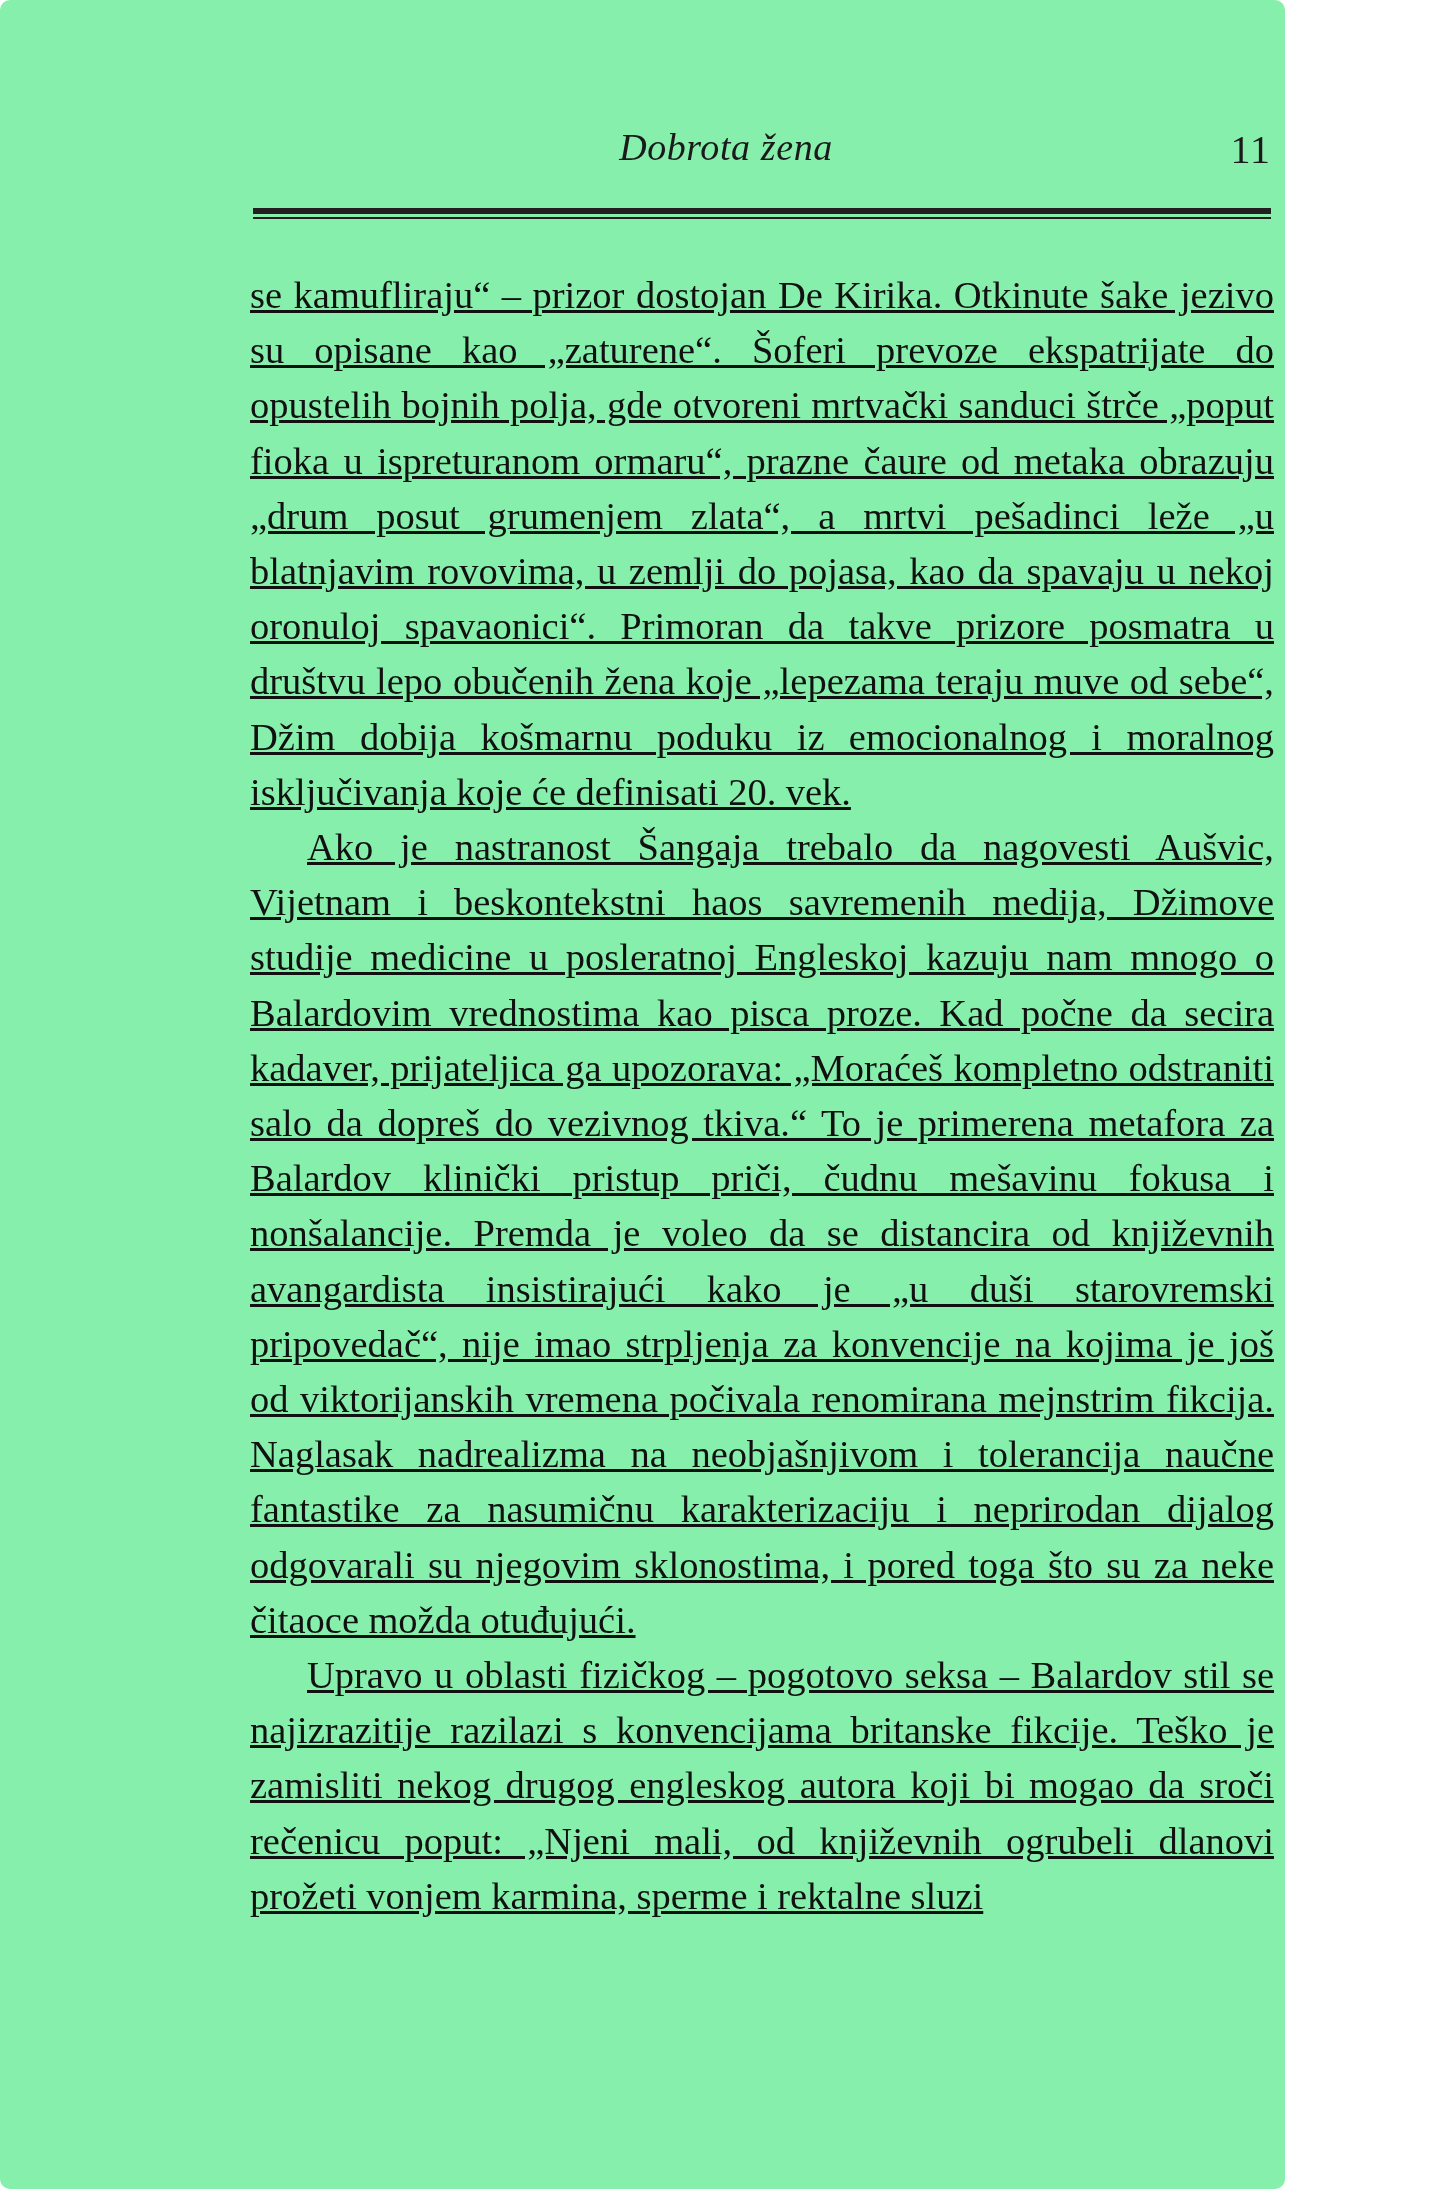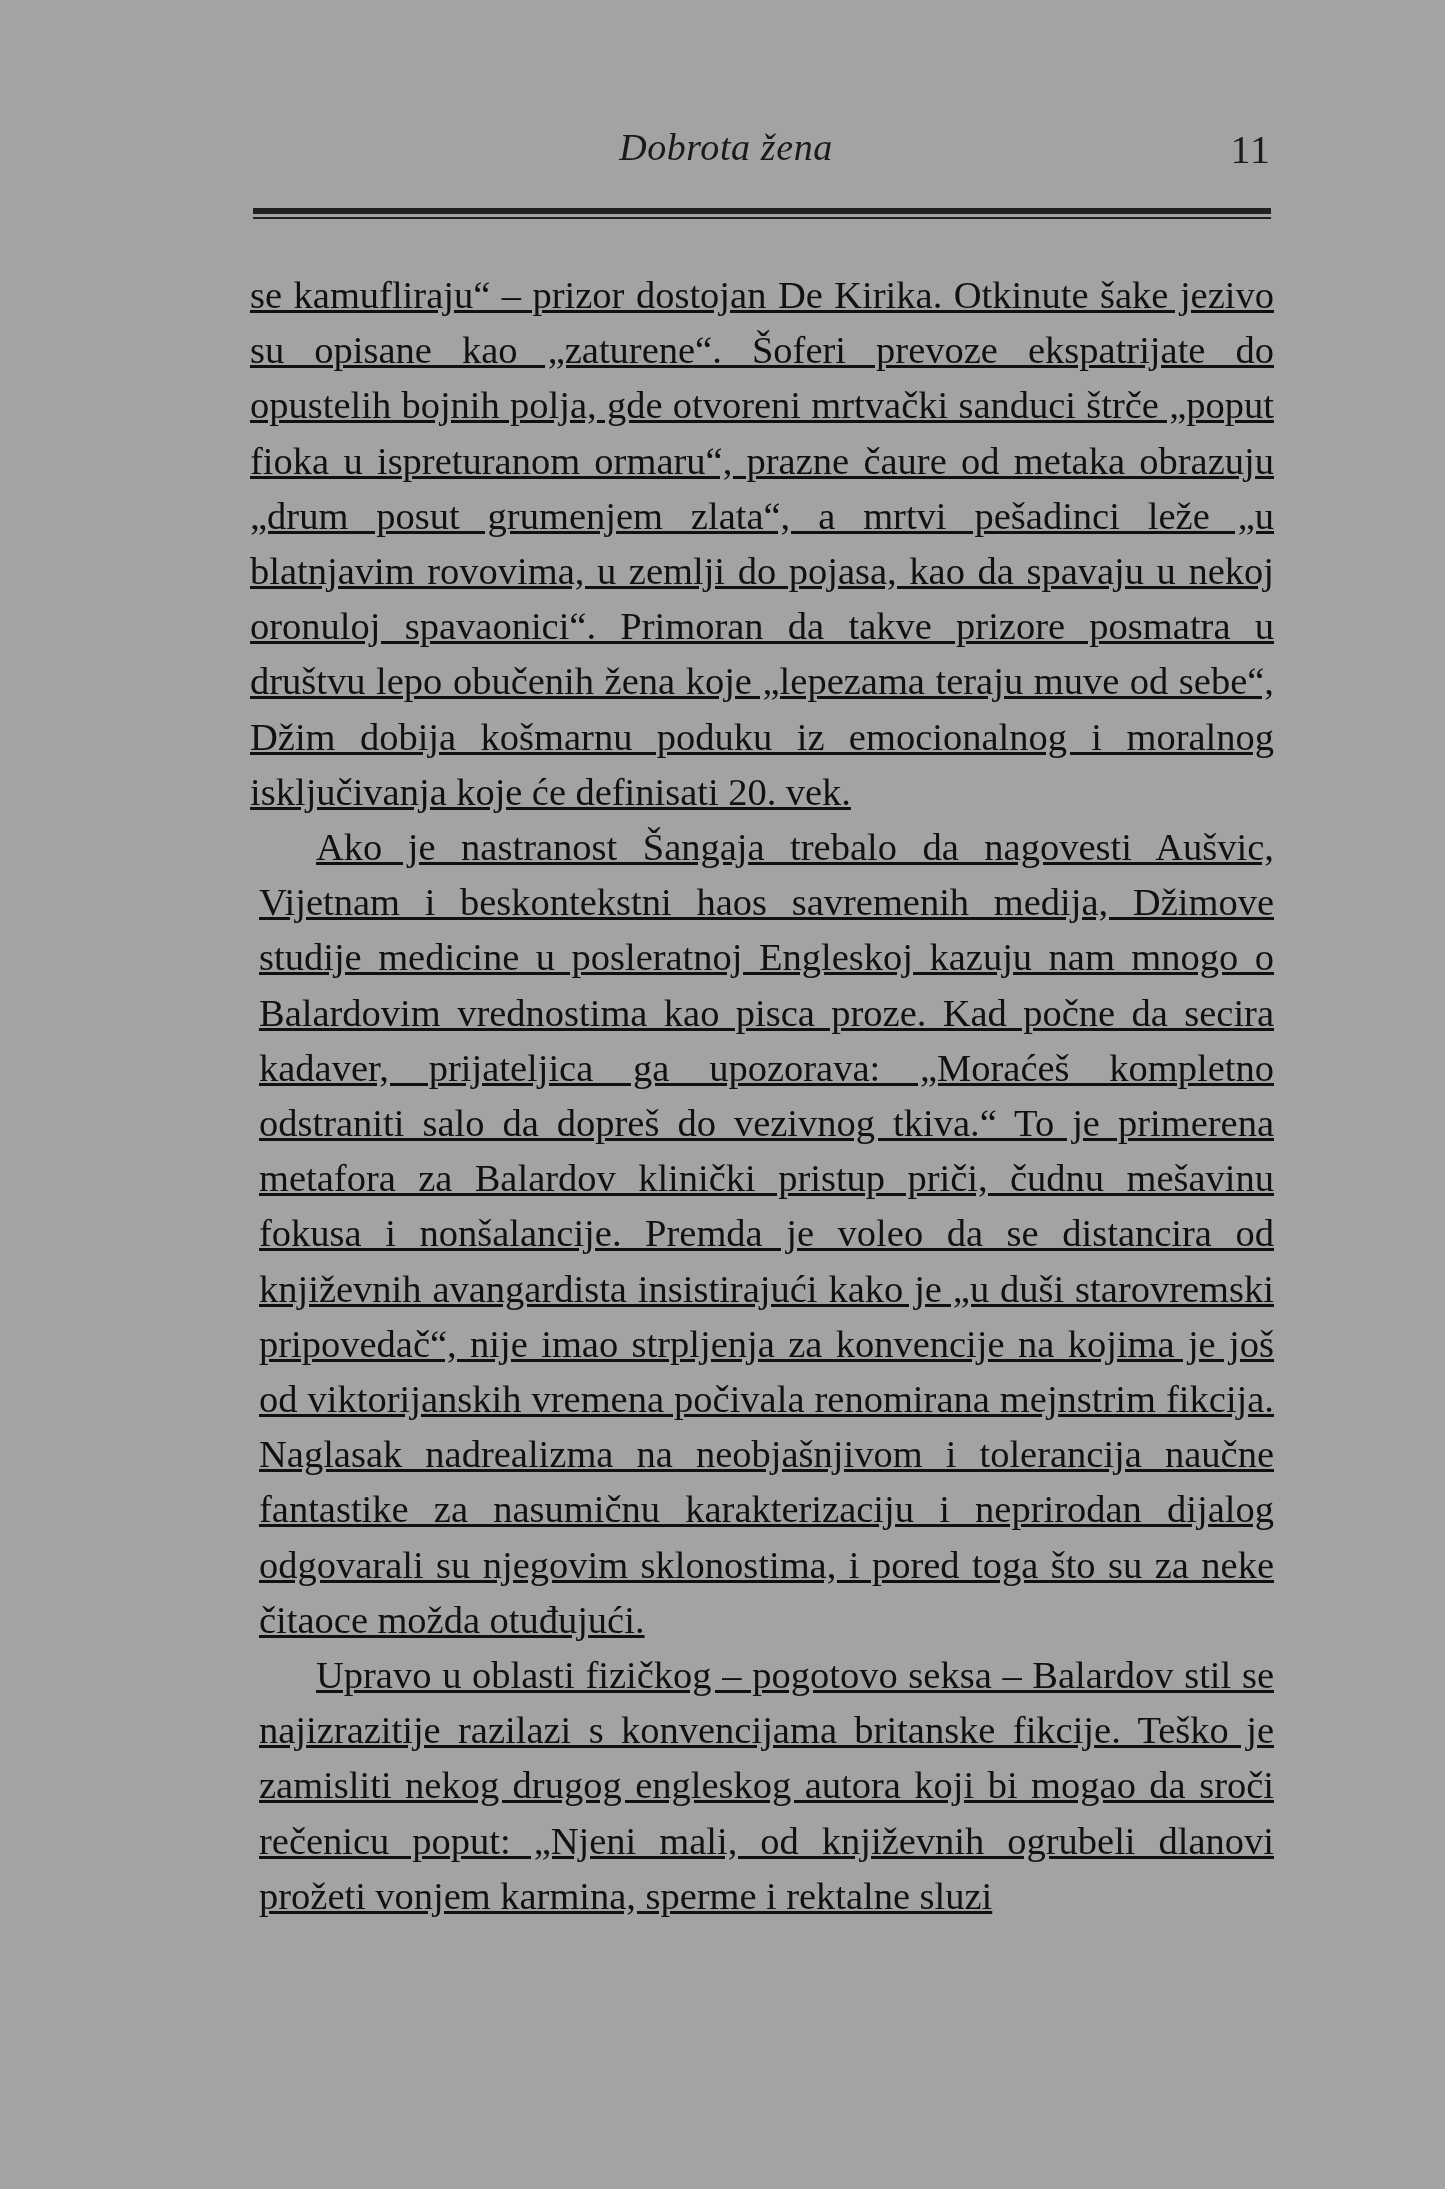--- a/index.html
+++ b/index.html
@@ -3,25 +3,26 @@
 <meta charset="utf-8">
 <style>
   html, body {
     margin: 0;
     padding: 0;
     background: #ffffff;
   }
 
   .page {
     position: relative;
-    width: 1445px;
+    width: 1285px;
     height: 2189px;
-    background: #a3a3a3;
+    background: #86efac;
     overflow: hidden;
     box-sizing: border-box;
+    border-radius: 10px;
   }
 
   
   .header-zone {
     position: absolute;
     left: 253px;
     top: 128px;
     width: 1018px;
     height: 72px;
     display: flex;
@@ -94,21 +95,20 @@
     text-decoration: underline;
   }
 
   .textblock p {
     margin: 0;
     text-indent: 0;
   }
 
   .textblock p.indented {
     text-indent: 57px;
-    margin-left: 9px;
   }
 
   
   .textblock p:last-child {
     text-align: justify;
   }
 </style>
 </head>
 <body>
 

